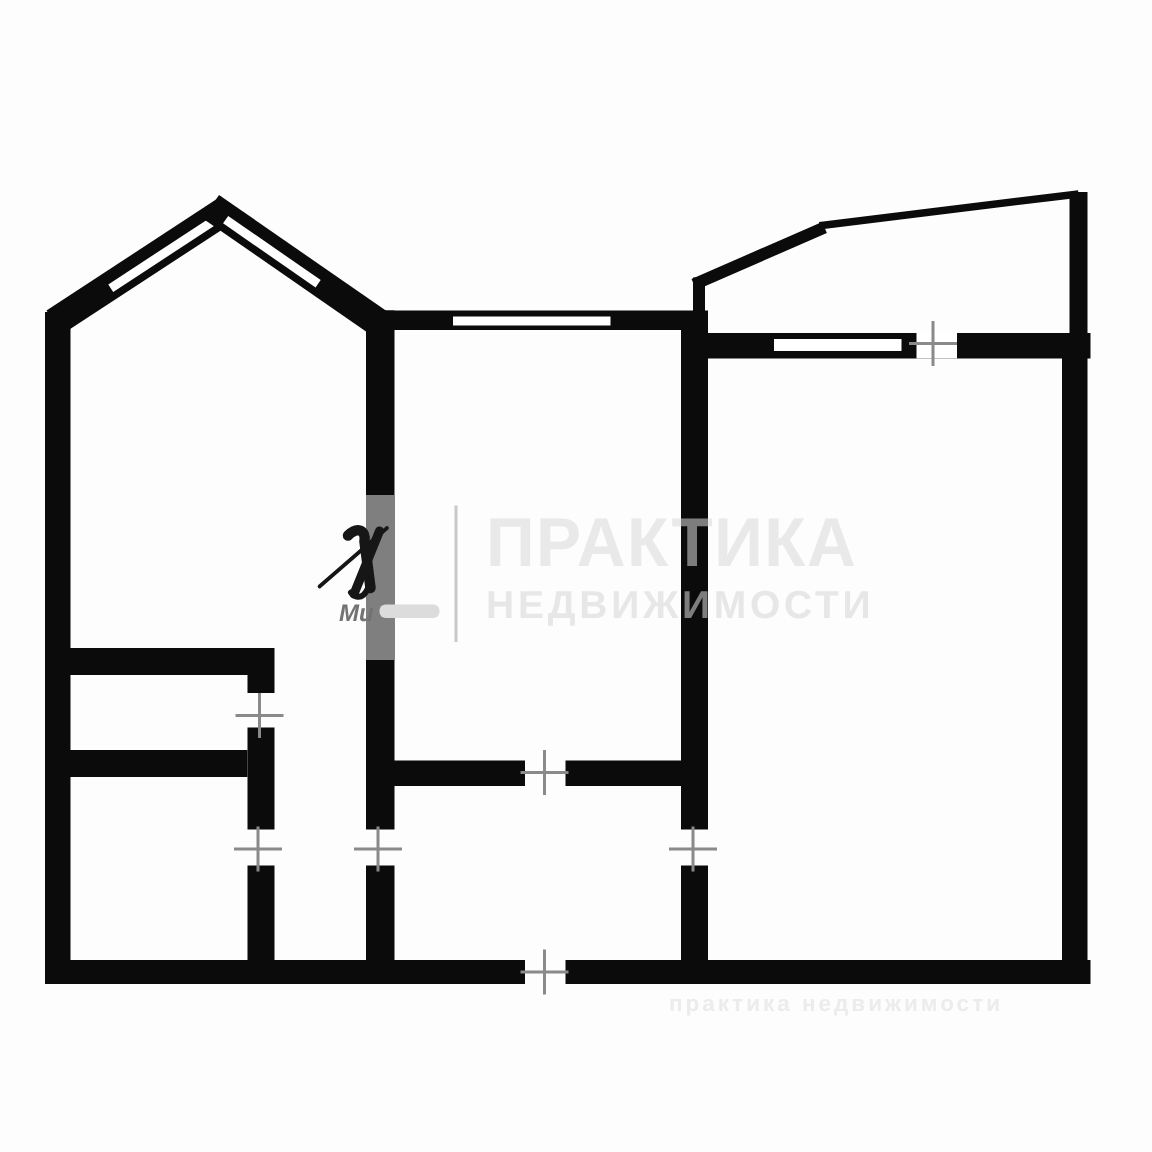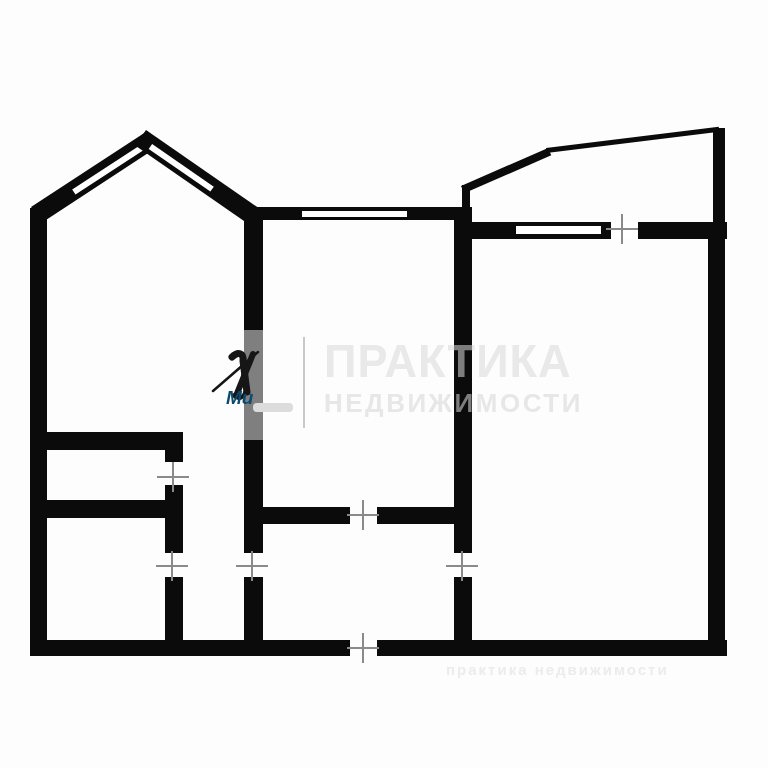--- a/index.html
+++ b/index.html
@@ -18,22 +18,22 @@
     letter-spacing:2.5px;line-height:1;white-space:nowrap;
   }
   #wm-under .wm-brand{color:var(--wm-light,#e9e9e9);}
   #wm-under .wm-tagline{color:var(--wm-light2,#e7e7e7);}
   #wm-over{position:absolute;left:0;top:0;width:768px;height:768px;
     clip-path:inset(0 296px 0 454px);}
   #wm-over .wm-brand,#wm-over .wm-tagline{color:var(--wm-onwall,#7d7d7d);}
   .wm-sep{position:absolute;left:303px;top:337px;width:2px;height:91px;
     background:var(--wm-sep,#c9c9c9);}
   .wm-logo{position:absolute;left:202px;top:340px;width:72px;height:76px;}
-  .wm-mi{position:absolute;left:226px;top:388px;font-size:19px;font-weight:bold;
-    font-style:italic;color:#0c4a6e;line-height:1;}
+  .wm-mi{position:absolute;left:226px;top:402px;font-size:16px;font-weight:bold;
+    font-style:italic;color:#737373;line-height:1;}
   .wm-mi-fade{position:absolute;left:253px;top:403px;width:40px;height:9px;
     border-radius:4px;background:#dcdcdc;}
   .wm-footer{position:absolute;left:446px;top:662px;font-size:15px;font-weight:bold;
     letter-spacing:2px;color:var(--wm-footer,#ececec);line-height:1;white-space:nowrap;}
   #plan{position:absolute;left:0;top:0;width:768px;height:768px;}
 </style>
 </head>
 <body>
 
 <div id="canvas" style="background: rgb(253, 253, 253);">

